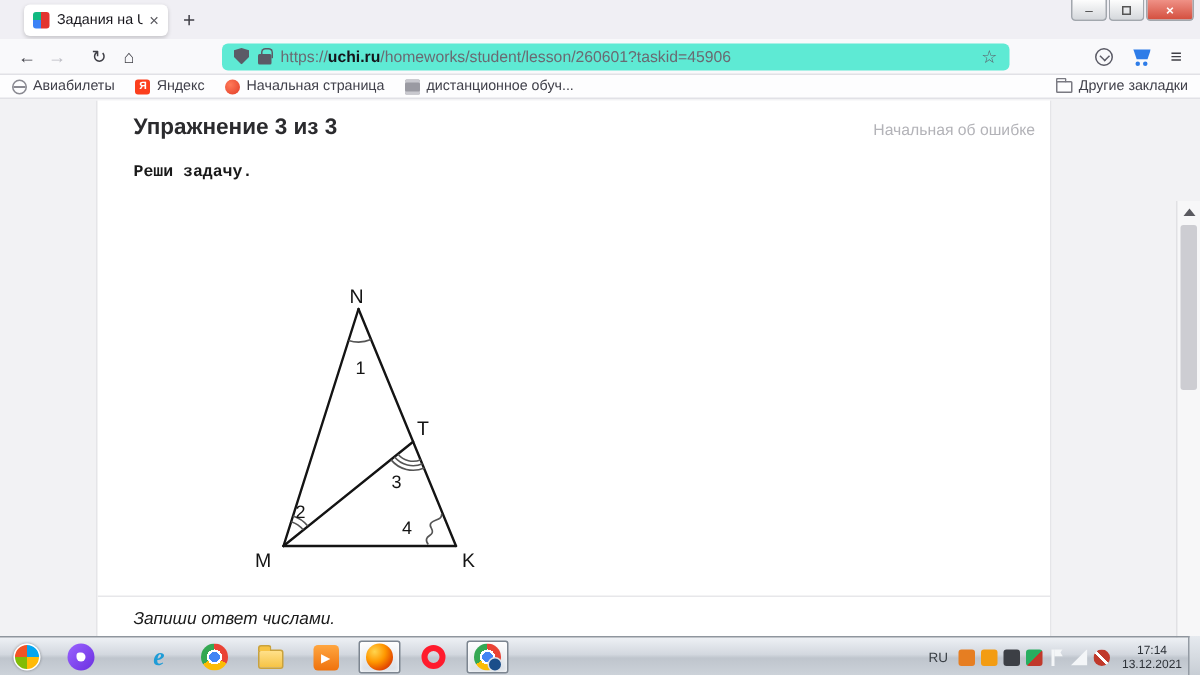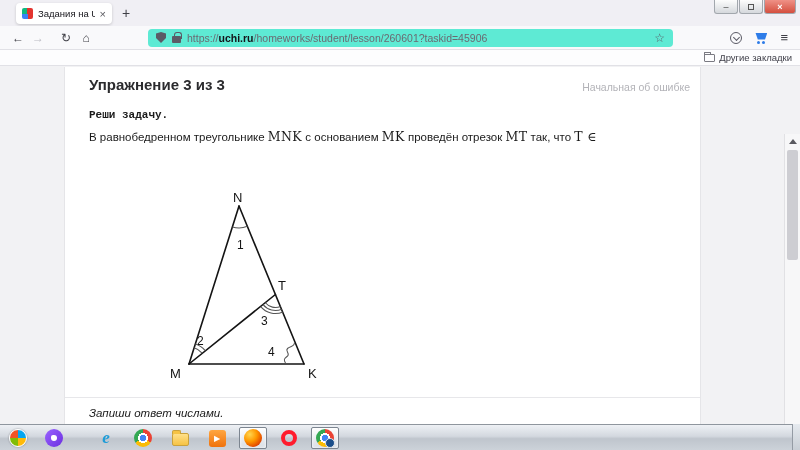--- a/index.html
+++ b/index.html
@@ -179,33 +179,50 @@
       <span class="star">☆</span>
     </div>
     <div class="nav-right">
       <span class="pocket"></span>
       <span class="cart"></span>
       <span class="burger">≡</span>
     </div>
   </div>
 
   <div class="bmbar">
+    <div class="bm-list">
+        <div class="bm-item">
+          <span class="bm-ic ic-globe"></span>
+          <span class="bm-lb">Авиабилеты</span>
+        </div>
+        <div class="bm-item">
+          <span class="bm-ic ic-yandex">Я</span>
+          <span class="bm-lb">Яндекс</span>
+        </div>
+        <div class="bm-item">
+          <span class="bm-ic ic-home-orange"></span>
+          <span class="bm-lb">Начальная страница</span>
+        </div>
+        <div class="bm-item">
+          <span class="bm-ic ic-doc"></span>
+          <span class="bm-lb">дистанционное обуч...</span>
+        </div>
+      </div>
     <div class="bm-right">
       <span class="folder"></span>
       <span class="bm-lb">Другие закладки</span>
     </div>
   </div>
 
   <div class="content">
     <div class="card">
       <div class="ex-title">Упражнение 3 из 3</div>
       <div class="report">Начальная об ошибке</div>
       <div class="task-head">Реши задачу.</div>
       <div class="problem">
-          <div class="pline"><span class="txt">В равнобедренном треугольнике </span><span class="math">MNK</span><span class="txt"> с основанием </span><span class="math">MK</span><span class="txt"> проведён отрезок </span><span class="math">MT</span><span class="txt"> так, что </span><span class="math">T ∈</span></div>
         </div>
 
       <div class="fig">
         <svg width="185" height="200" viewBox="0 0 185 200">
           <g stroke="#141414" stroke-width="1.6" fill="none" stroke-linecap="round">
             <path d="M 28 173 L 78 15"></path>
             <path d="M 78 15 L 143 173"></path>
             <path d="M 28 173 L 143 173"></path>
             <path d="M 28 173 L 114.4 103.5"></path>
           </g>
@@ -269,16 +286,32 @@
         <div class="app active">
           <span class="g g-firefox"></span>
         </div>
         <div class="app">
           <span class="g g-opera"></span>
         </div>
         <div class="app active">
           <span class="g g-chrome-alt"></span>
         </div>
       </div>
+    <div class="tray">
+      <span class="lang">RU</span>
+      <span style="display:flex;gap:4px;align-items:center;" id="tray-icons">
+          <span class="ti ti-orange-app"></span>
+          <span class="ti ti-amber-app"></span>
+          <span class="ti ti-dark-app"></span>
+          <span class="ti ti-split-app"></span>
+          <span class="ti ti-flag"></span>
+          <span class="ti ti-network"></span>
+          <span class="ti ti-blocked"></span>
+        </span>
+      <div class="clock">
+        <div>17:14</div>
+        <div>13.12.2021</div>
+      </div>
+    </div>
   </div>
   <div class="showdesk"></div>
 
 </div>
 
 </body></html>

